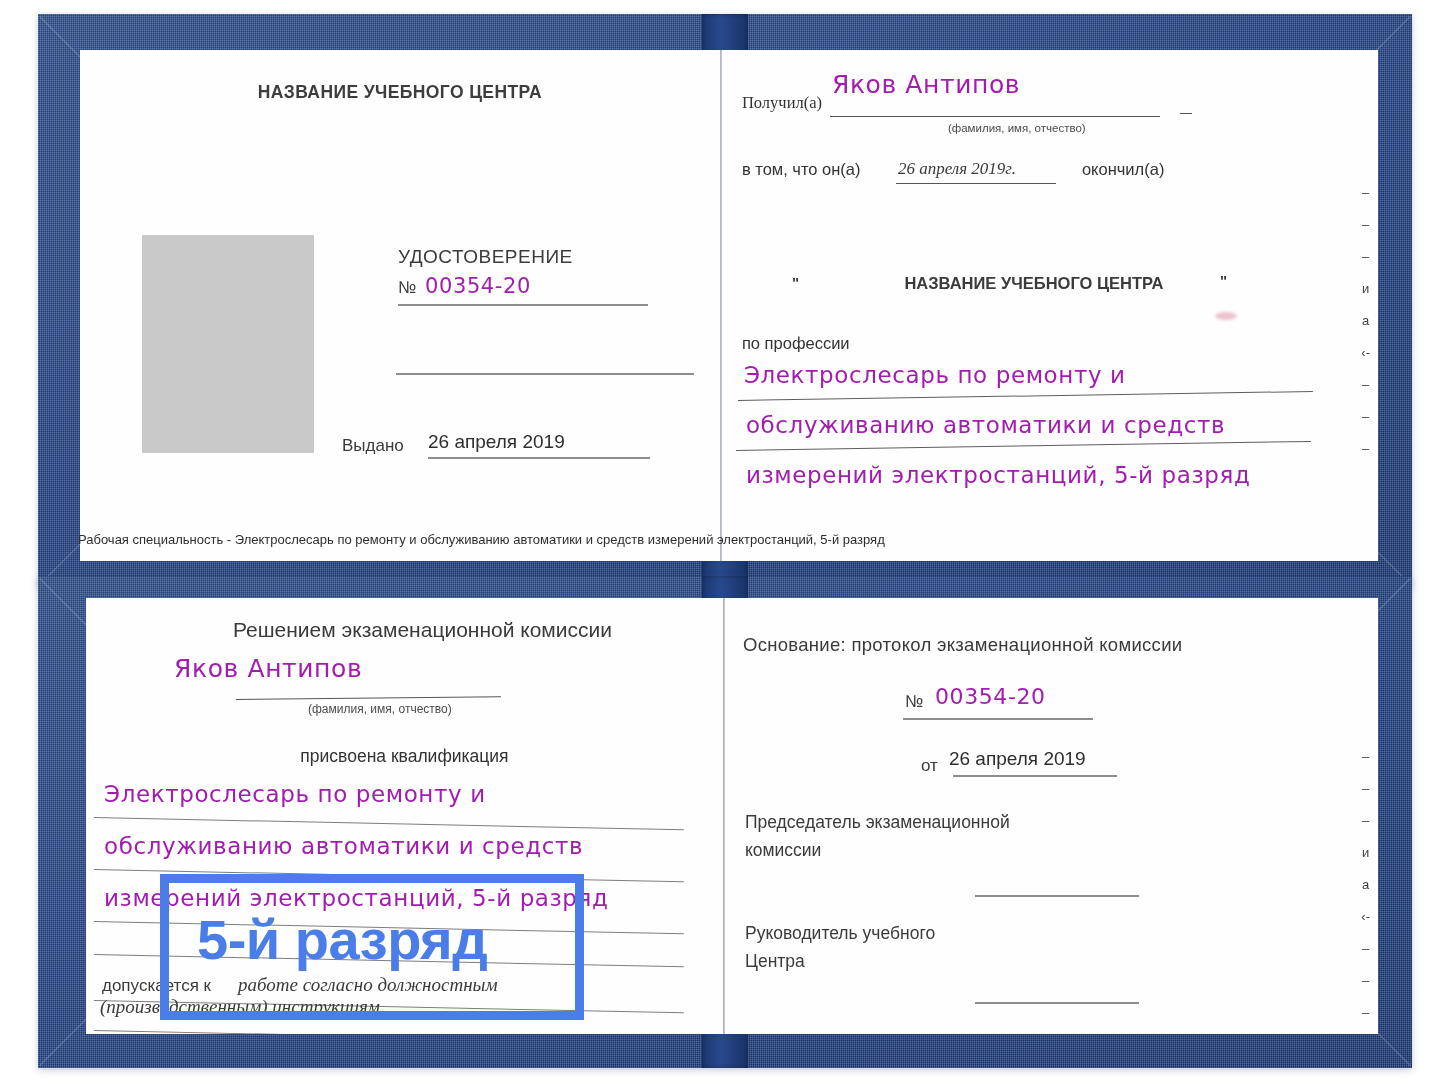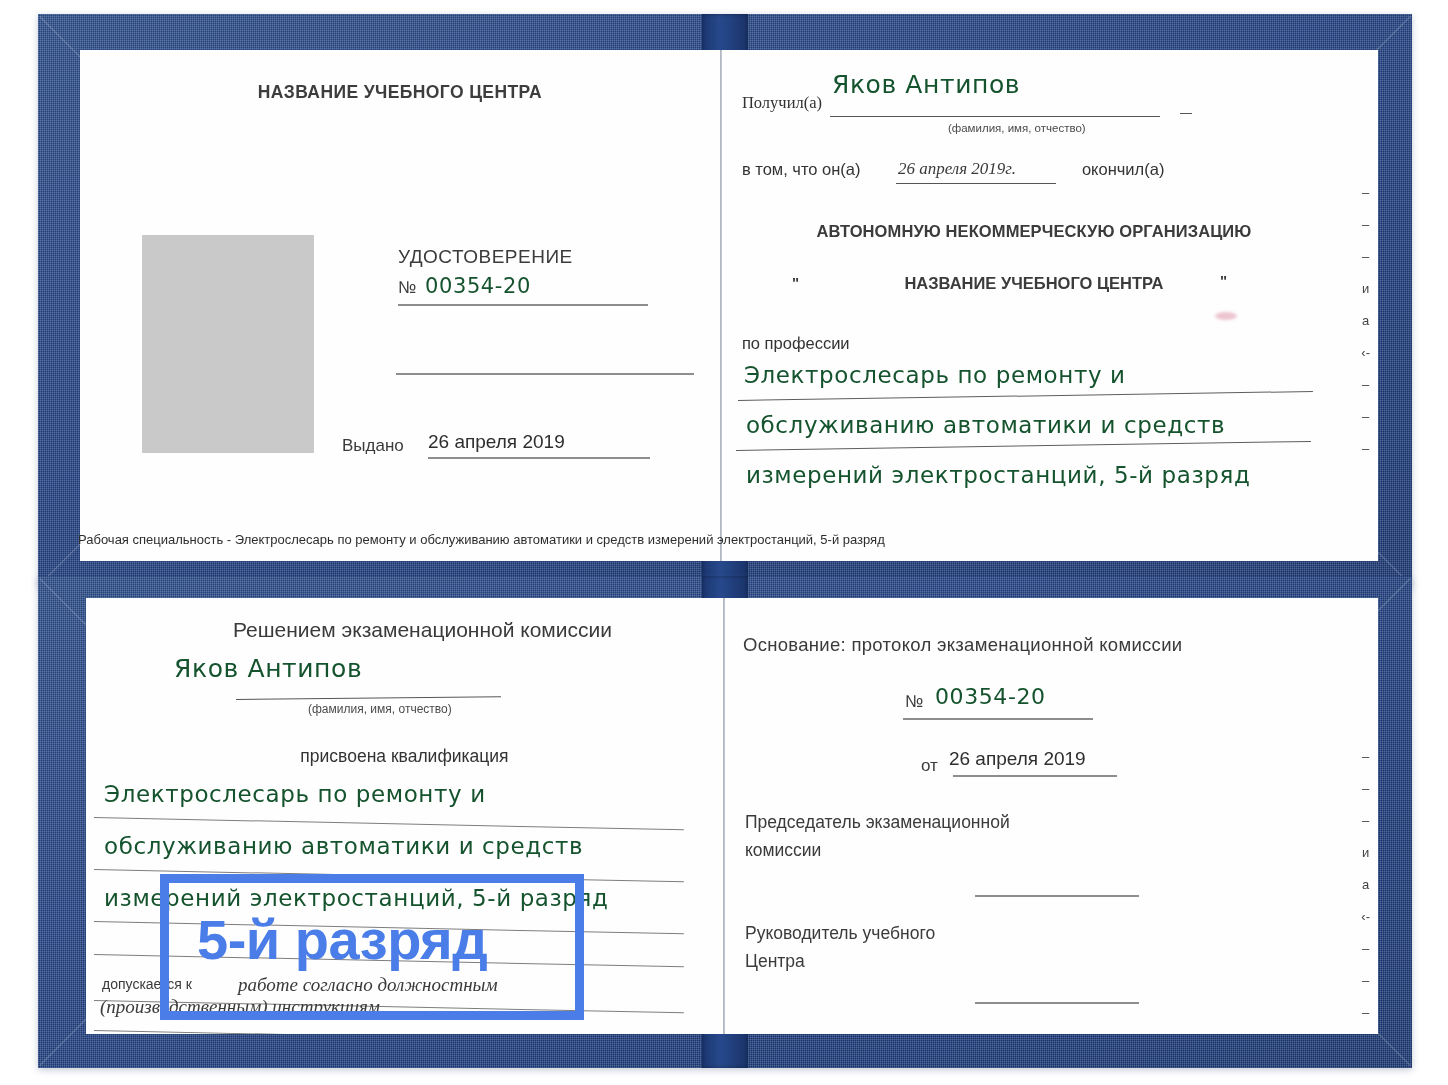--- a/index.html
+++ b/index.html
@@ -92,21 +92,21 @@
     font-size: 17.5px;
     font-weight: bold;
     letter-spacing: 0.4px;
     color: #3d3d3d;
   }
   .lbl { font-size: 16.5px; color: #333333; }
   .lbl-sm { font-size: 11.5px; color: #4b4b4b; }
 
   .hand {
     position: absolute;
-    color: #14532d;
+    color: #a21caf;
     font-family: "DejaVu Sans", sans-serif;
     font-weight: 500;
     white-space: nowrap;
     letter-spacing: 0.6px;
   }
 
   .ital {
     position: absolute;
     font-family: "Liberation Serif", serif;
     font-style: italic;
@@ -234,21 +234,20 @@
       <div class="hand" style="left:112px; top:20px; font-size:25px;">Яков Антипов</div>
       <div class="rule" style="left:110px; top:66px; width:330px; background:#555;"></div>
       <div class="rule" style="left:460px; top:63px; width:12px; background:#555;"></div>
       <div class="t-print lbl-sm" style="left:228px; top:72px;">(фамилия, имя, отчество)</div>
 
       <div class="t-print lbl" style="left:22px; top:110px;">в том, что он(а)</div>
       <div class="ital" style="left:178px; top:109px; font-size:17px;">26 апреля 2019г.</div>
       <div class="rule" style="left:176px; top:133px; width:160px; background:#555;"></div>
       <div class="t-print lbl" style="left:362px; top:110px;">окончил(а)</div>
 
-      <div class="t-print" style="left:0; right:30px; top:172px; text-align:center; font-size:16.5px; font-weight:bold; letter-spacing:0.1px;">АВТОНОМНУЮ НЕКОММЕРЧЕСКУЮ ОРГАНИЗАЦИЮ</div>
       <div class="t-print" style="left:72px; top:224px; font-size:15px; font-weight:bold;">"</div>
       <div class="t-print" style="left:0; right:30px; top:224px; text-align:center; font-size:16.5px; font-weight:bold;">НАЗВАНИЕ УЧЕБНОГО ЦЕНТРА</div>
       <div class="t-print" style="left:500px; top:222px; font-size:15px; font-weight:bold;">"</div>
 
       <div class="smudge" style="left:495px; top:262px;"></div>
 
       <div class="t-print lbl" style="left:22px; top:284px;">по профессии</div>
 
       <div class="hand" style="left:24px; top:312px; font-size:23px;">Электрослесарь по ремонту и</div>
       <div class="ruled" style="left:18px; top:350px; width:575px; background:#5d5d5d; transform:rotate(-0.9deg);"></div>
@@ -299,21 +298,21 @@
       <div class="ruled" style="left:8px; top:219px; width:590px; transform:rotate(1.2deg);"></div>
 
       <div class="hand" style="left:18px; top:235px; font-size:23px;">обслуживанию автоматики и средств</div>
       <div class="ruled" style="left:8px; top:271px; width:590px; transform:rotate(1.2deg);"></div>
 
       <div class="hand" style="left:18px; top:287px; font-size:23px;">измерений электростанций, 5-й разряд</div>
       <div class="ruled" style="left:8px; top:323px; width:590px; transform:rotate(1.2deg);"></div>
 
       <div class="ruled" style="left:8px; top:356px; width:590px; transform:rotate(1.2deg);"></div>
 
-      <div class="t-print" style="left:16px; top:378px; font-size:14px; color:#3a3a3a;">допускается к</div>
+      <div class="t-print" style="left:16px; top:378px; font-size:17px; color:#3a3a3a;">допускается к</div>
       <div class="ital" style="left:152px; top:376px; font-size:19px;">работе согласно должностным</div>
       <div class="ruled" style="left:8px; top:402px; width:590px; transform:rotate(1.2deg);"></div>
 
       <div class="ital" style="left:14px; top:398px; font-size:19px;">(производственным) инструкциям</div>
       <div class="ruled" style="left:8px; top:432px; width:590px; transform:rotate(1.2deg);"></div>
     </div>
 
     <div class="gutter"></div>
 
     <div class="page right">

